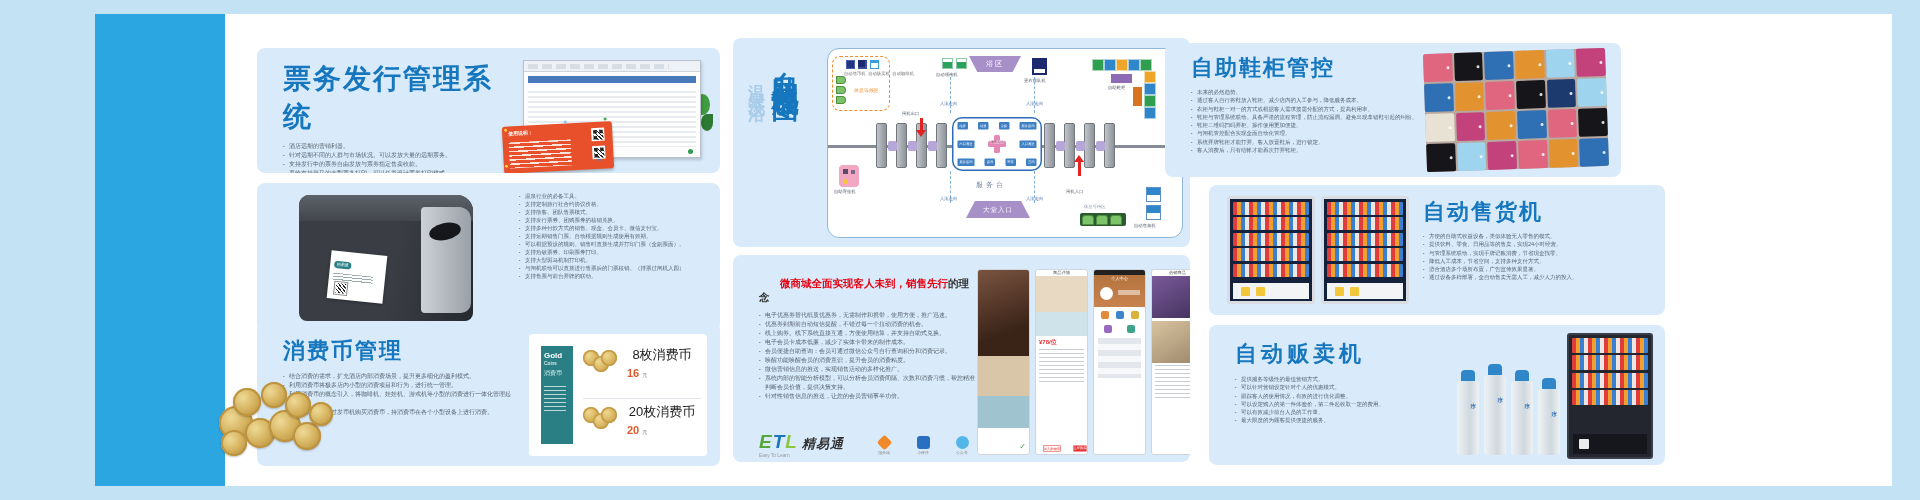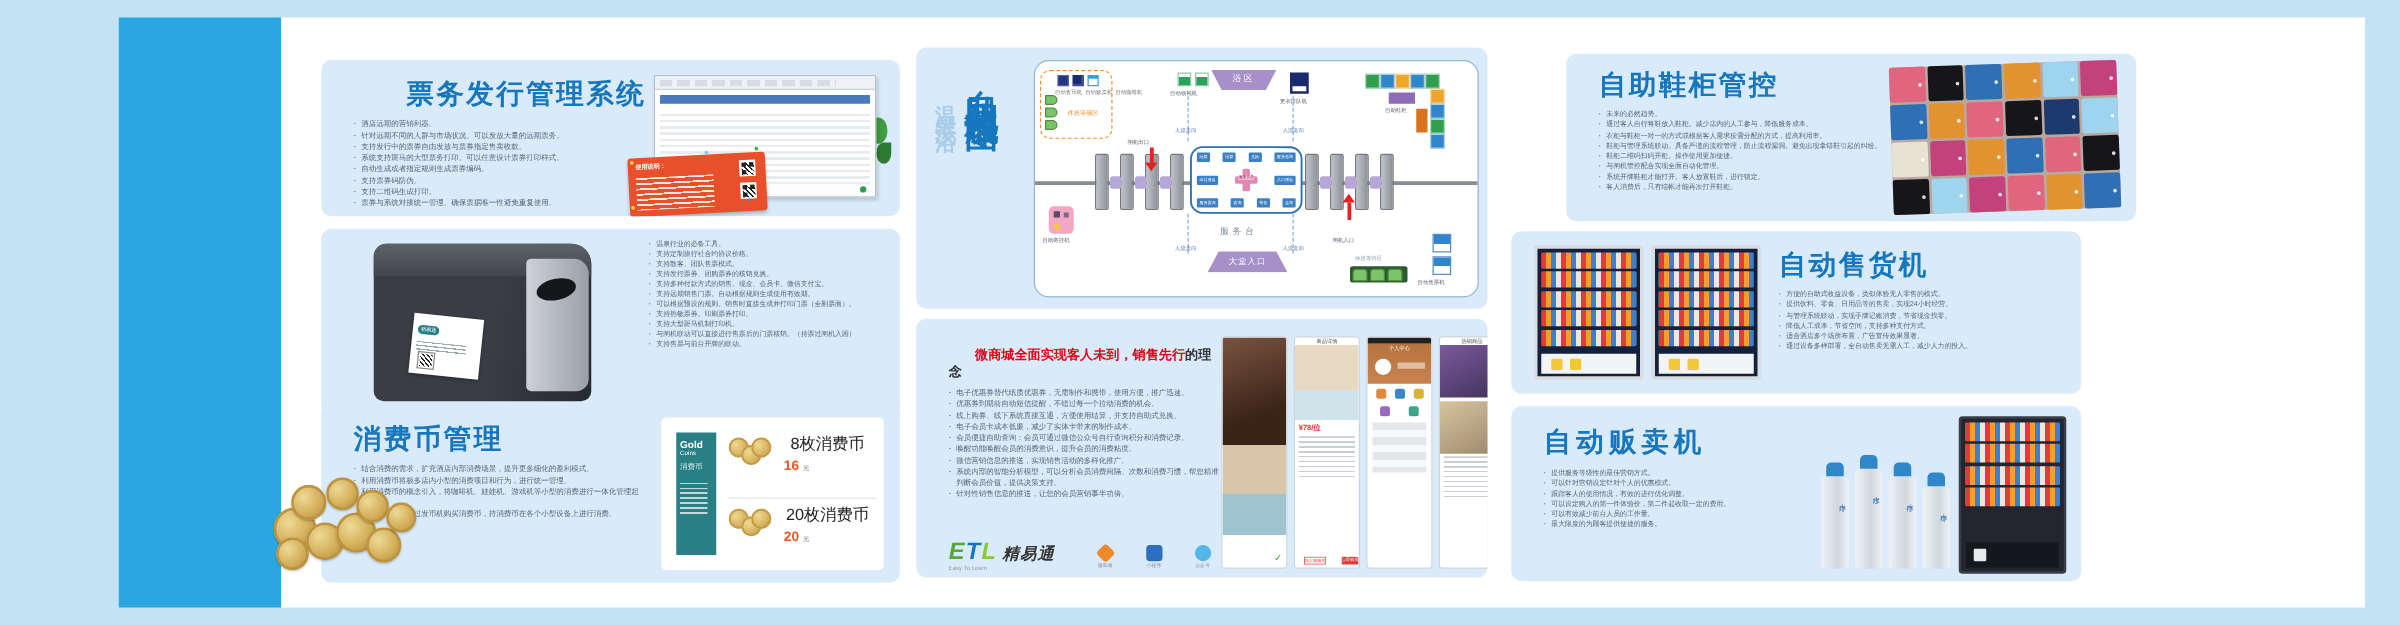--- a/index.html
+++ b/index.html
@@ -12,26 +12,26 @@
 .blt{list-style:none;color:#5a6472;}
 .blt li{position:relative;padding-left:6px;line-height:1.5;}
 .blt li::before{content:"\00b7";position:absolute;left:0;top:0;font-weight:bold;}
 .ml{position:absolute;font-size:7px;transform:scale(.62);transform-origin:0 0;white-space:nowrap;color:#5a6472;}
 
 .c1{left:32px;top:34px;width:463px;height:125px;}
 .c2{left:32px;top:169px;width:463px;height:149px;}
 .c3{left:32px;top:308px;width:463px;height:144px;}
 .cf{left:508px;top:24px;width:457px;height:209px;}
 .cm{left:508px;top:241px;width:457px;height:207px;}
-.c4{left:1028px;top:29px;width:456px;height:134px;}
+.c4{left:940px;top:29px;width:456px;height:134px;}
 .c5{left:984px;top:171px;width:456px;height:130px;}
 .c6{left:984px;top:311px;width:456px;height:140px;}
 
 .c1 .txt{position:absolute;left:26px;top:12px;width:238px;}
-.c1 h2{font-size:22px;margin-bottom:6px;margin-left:42px;}
+.c1 h2{font-size:28px;margin-bottom:6px;}
 .c1 .blt{font-size:6px;}
 .shot{position:absolute;left:266px;top:12px;width:178px;height:98px;background:#fdfdfd;border:1px solid #b9c2cc;box-shadow:1px 2px 3px rgba(0,0,0,.18);}
 .sh-tb{height:11px;background:#eef1f5;border-bottom:1px solid #ccd3da;background-image:repeating-linear-gradient(90deg,#d7dde4 0 10px,transparent 10px 14px);background-size:80% 5px;background-position:4px 3px;background-repeat:no-repeat;}
 .sh-hd{height:7px;background:#4a79bb;margin:4px 4px 0;}
 .sh-rows{position:absolute;left:4px;right:4px;top:27px;bottom:10px;background:repeating-linear-gradient(#ffffff 0 3px,#e8ecf1 3px 5px);}
 .sh-dot{position:absolute;right:7px;bottom:3px;width:5px;height:5px;border-radius:50%;background:#2f9e4f;}
 .leaf1{position:absolute;left:438px;top:46px;width:15px;height:21px;background:#3f9c3f;border-radius:60% 60% 60% 0;}
 .leaf2{position:absolute;left:444px;top:66px;width:12px;height:17px;background:#2c7a33;border-radius:60% 0 60% 60%;}
 .redcard{position:absolute;left:246px;top:76px;width:110px;height:47px;background:#e8502b;border-radius:3px;transform:rotate(-3deg);box-shadow:0 2px 3px rgba(0,0,0,.25);padding:4px 6px;}
 .rc-t{color:#fff;font-size:7px;font-weight:bold;transform:scale(.7);transform-origin:0 0;white-space:nowrap;}

